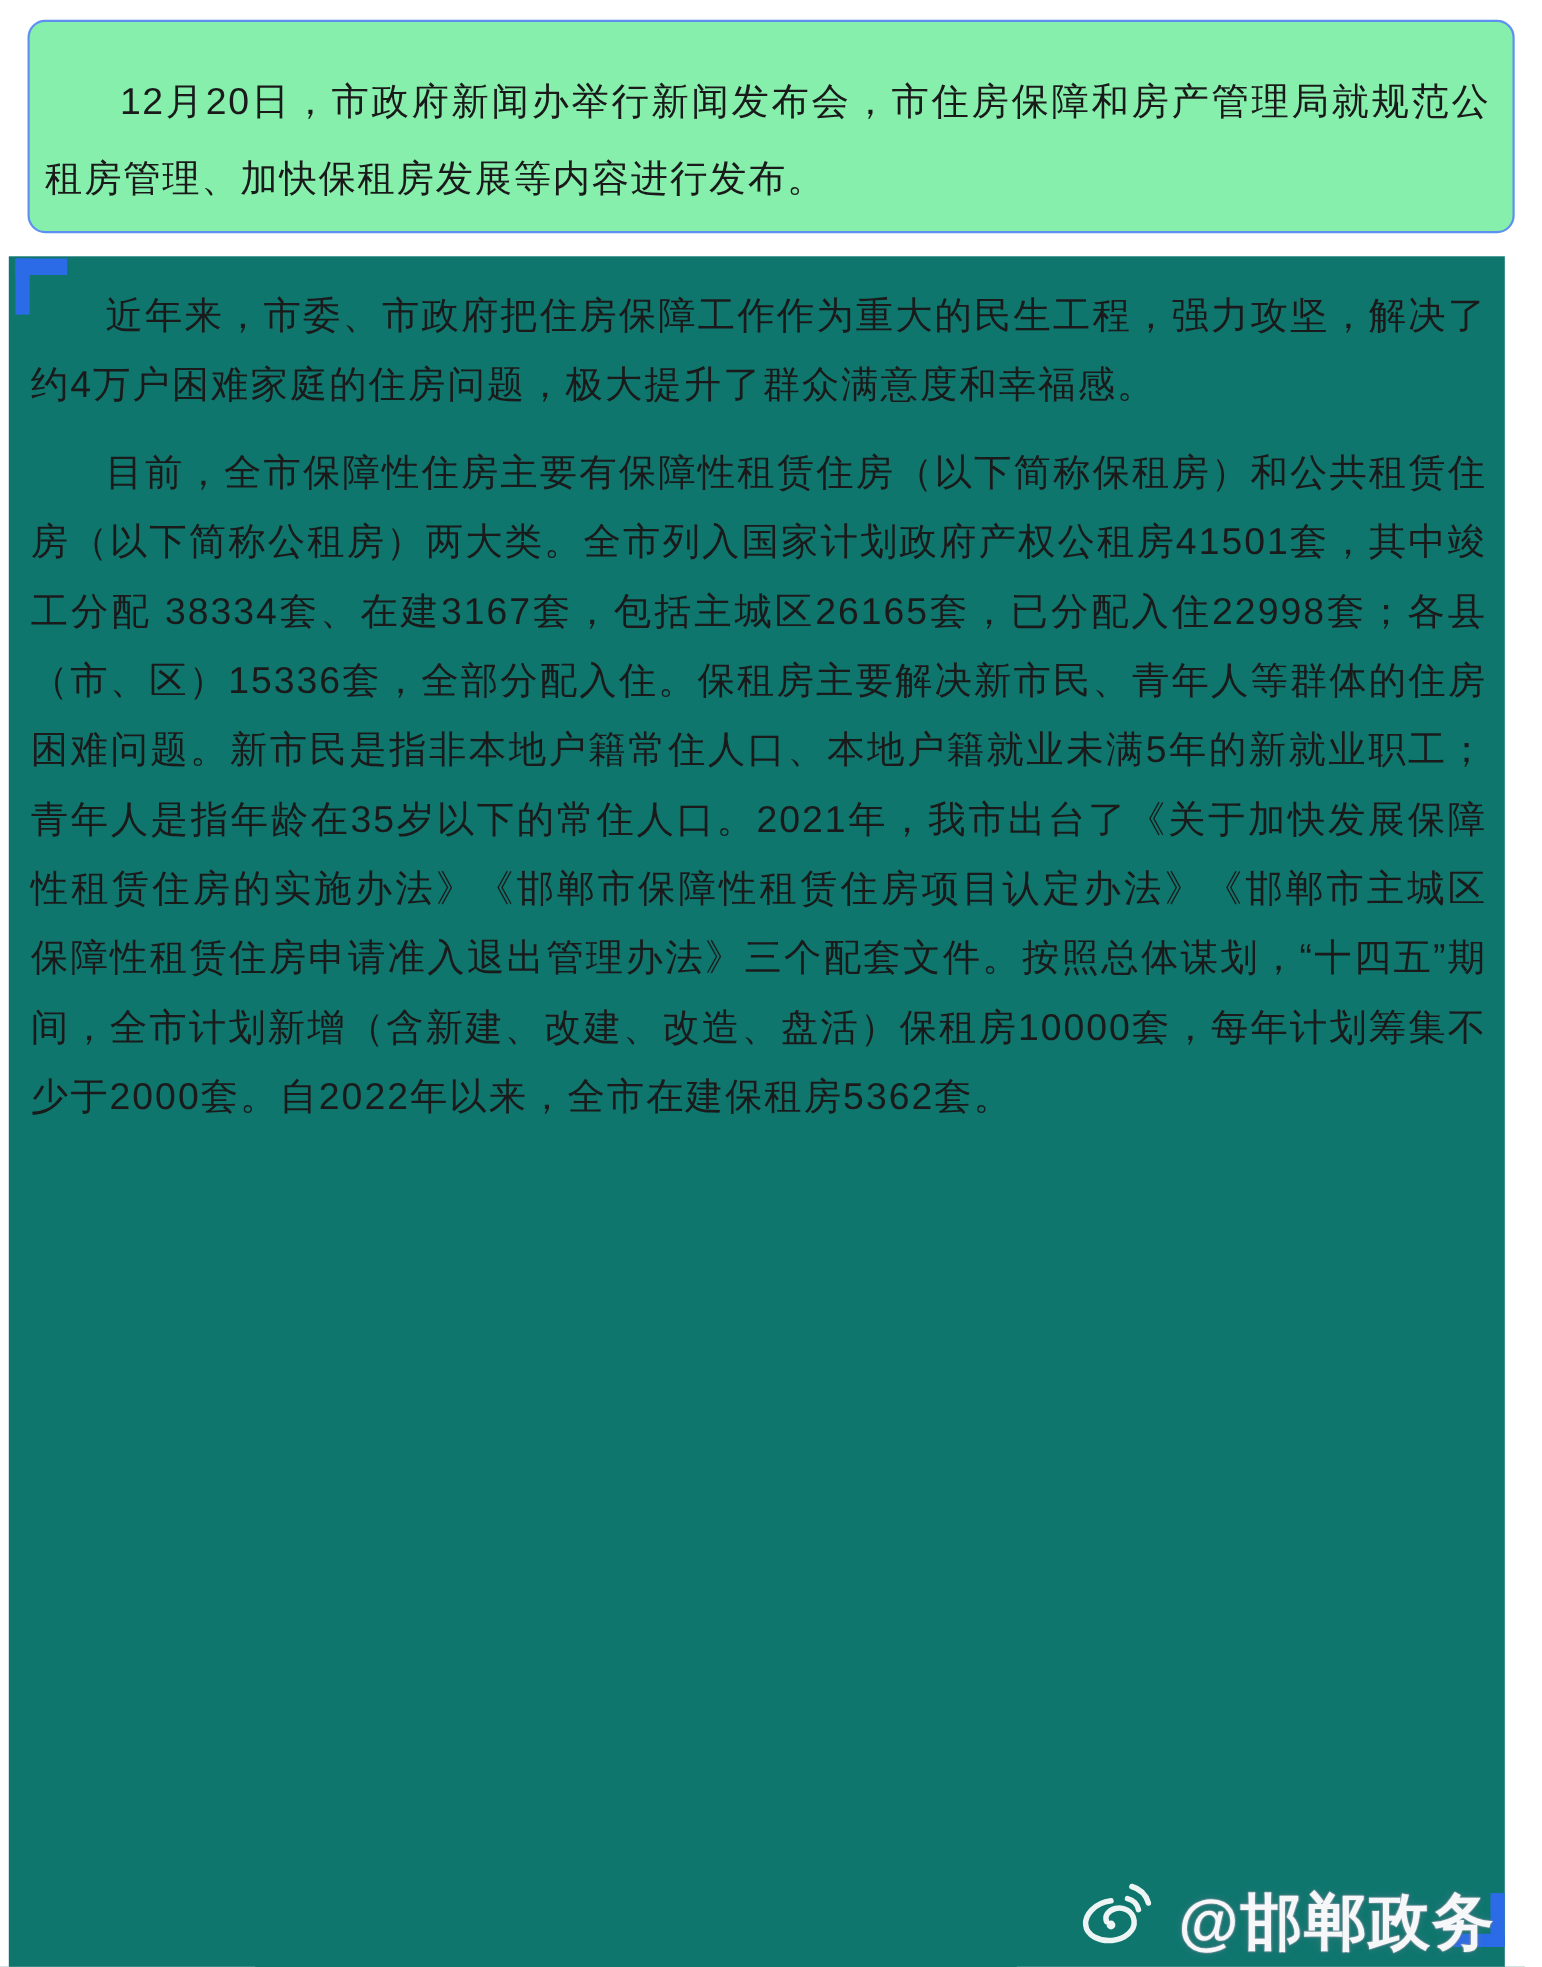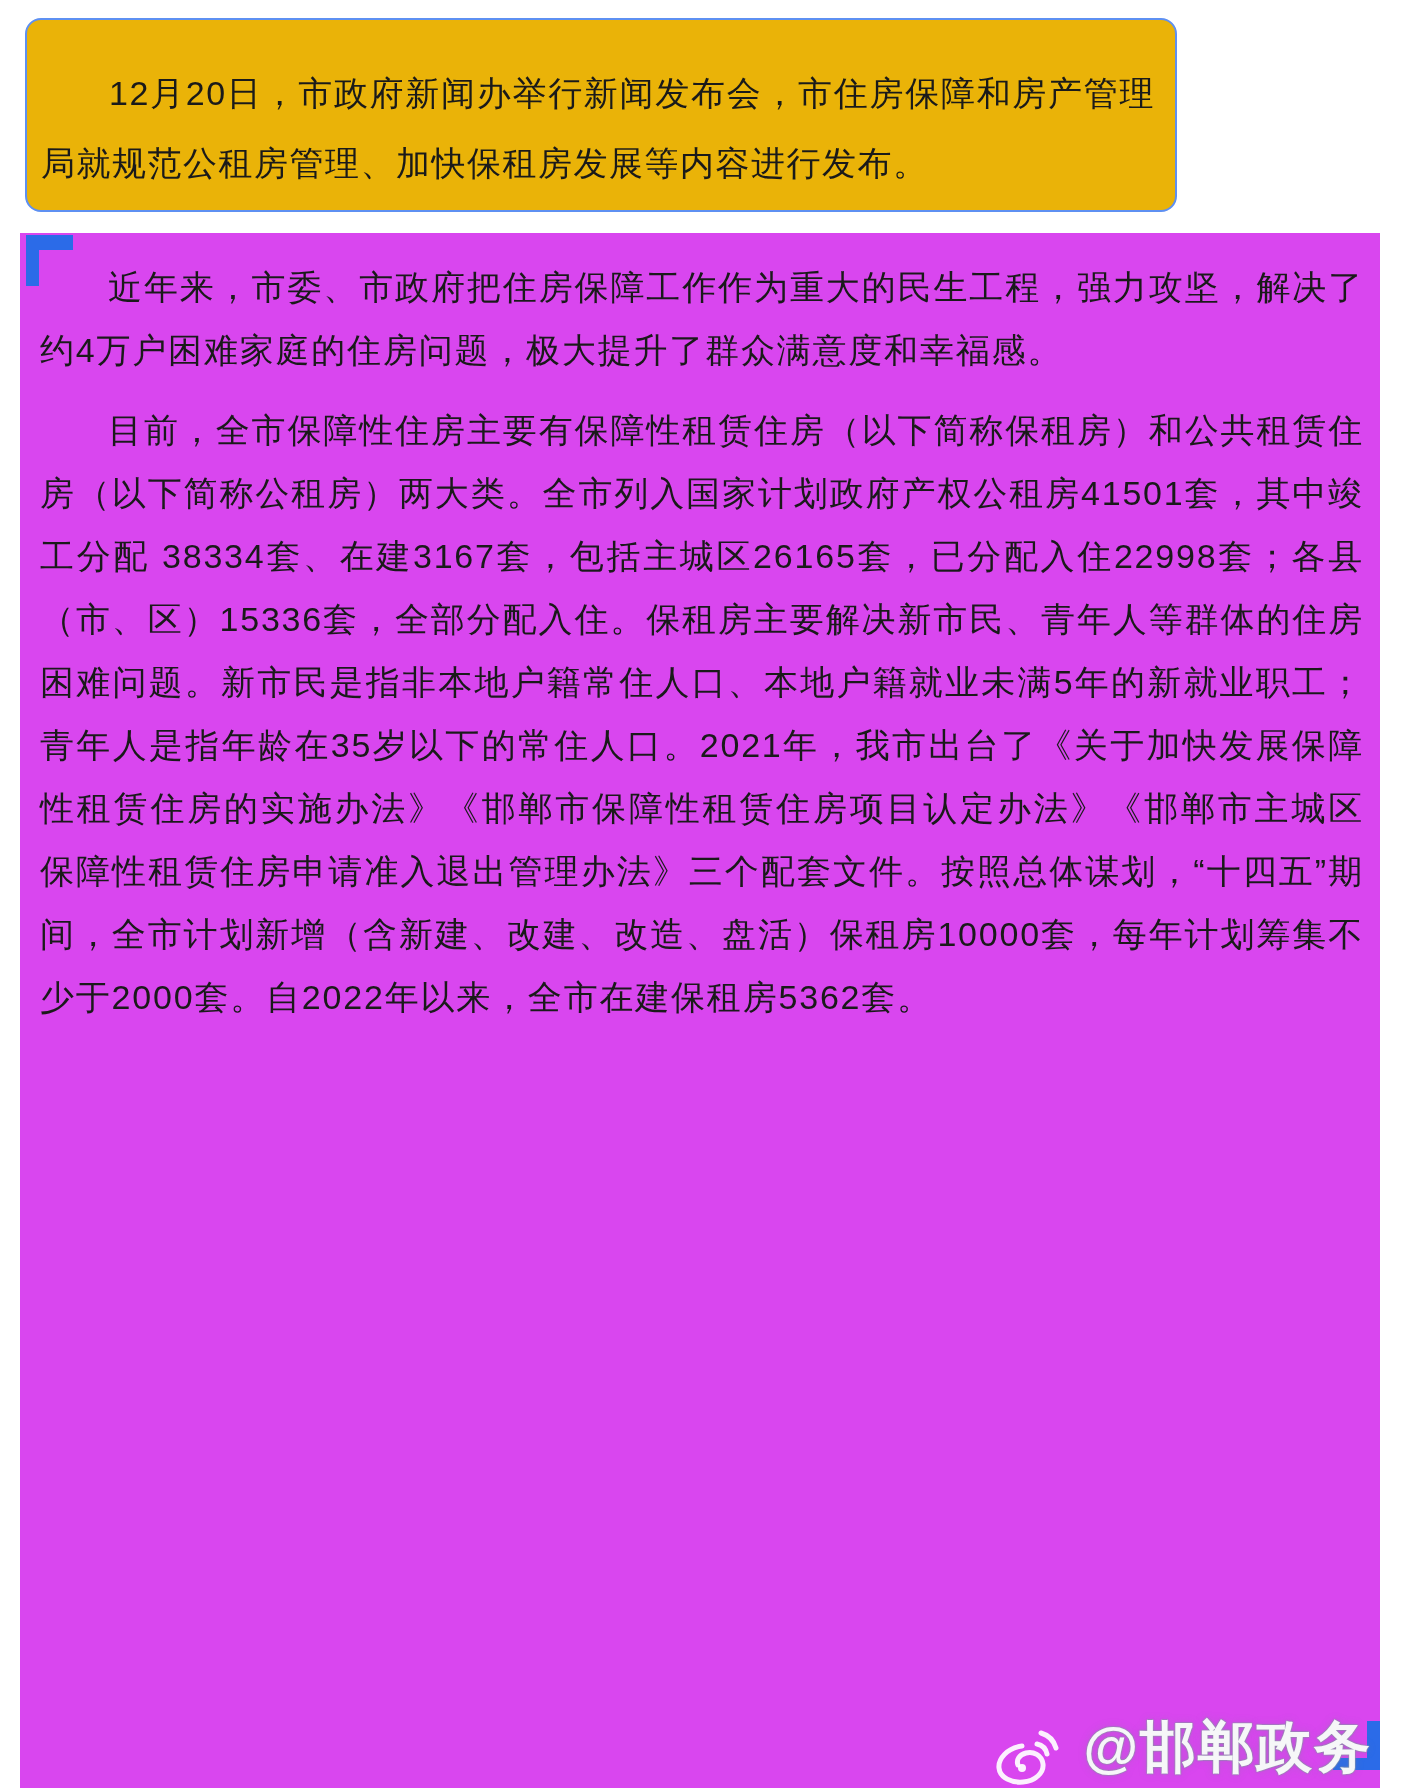--- a/index.html
+++ b/index.html
@@ -6,42 +6,42 @@
   body {
     width: 1402px; height: 1788px;
     background: #ffffff;
     font-family: "Liberation Sans", "DejaVu Sans", sans-serif;
     position: relative;
     overflow: hidden;
   }
   .intro-box {
     position: absolute;
     left: 25px; top: 18px;
-    width: 1152px; height: 194px;
+    width: 1352px; height: 194px;
     box-sizing: border-box;
     border: 2px solid #5e90f2;
     border-radius: 16px;
-    background: #eab308;
+    background: #86efac;
   }
   .intro-box p {
     margin: 0;
     padding: 38px 20px 0 14px;
     font-size: 34px;
     line-height: 70px;
     letter-spacing: 1.5px;
     text-indent: 2em;
     text-align: justify;
     color: #1a1a1a;
   }
   .body-section {
     position: absolute;
-    left: 20px; top: 233px;
+    left: 8px; top: 233px;
     width: 1360px; height: 1555px;
     box-sizing: border-box;
-    background: #d946ef;
+    background: #0f766e;
     padding: 6px 16px 0 20px;
     overflow: hidden;
   }
   .para {
     margin: 17px 0;
     font-size: 34px;
     line-height: 63px;
     letter-spacing: 1.8px;
     text-indent: 2em;
     text-align: justify;
@@ -60,21 +60,21 @@
     right: 0; bottom: 18px;
     width: 34px; height: 37px;
     border-bottom: 12px solid #2b6be8;
     border-right: 13px solid #2b6be8;
     z-index: 1;
   }
   .watermark {
     position: absolute;
     right: 8px; bottom: 2px;
     display: flex;
-    align-items: flex-end;
+    align-items: flex-start;
     gap: 24px;
     z-index: 3;
     color: rgba(255,255,255,0.92);
     font-size: 56px;
     font-weight: 700;
     letter-spacing: 2px;
     text-shadow:
       1px 0 1px rgba(140,152,168,0.55),
       -1px 0 1px rgba(140,152,168,0.55),
       0 1px 1px rgba(140,152,168,0.55),

